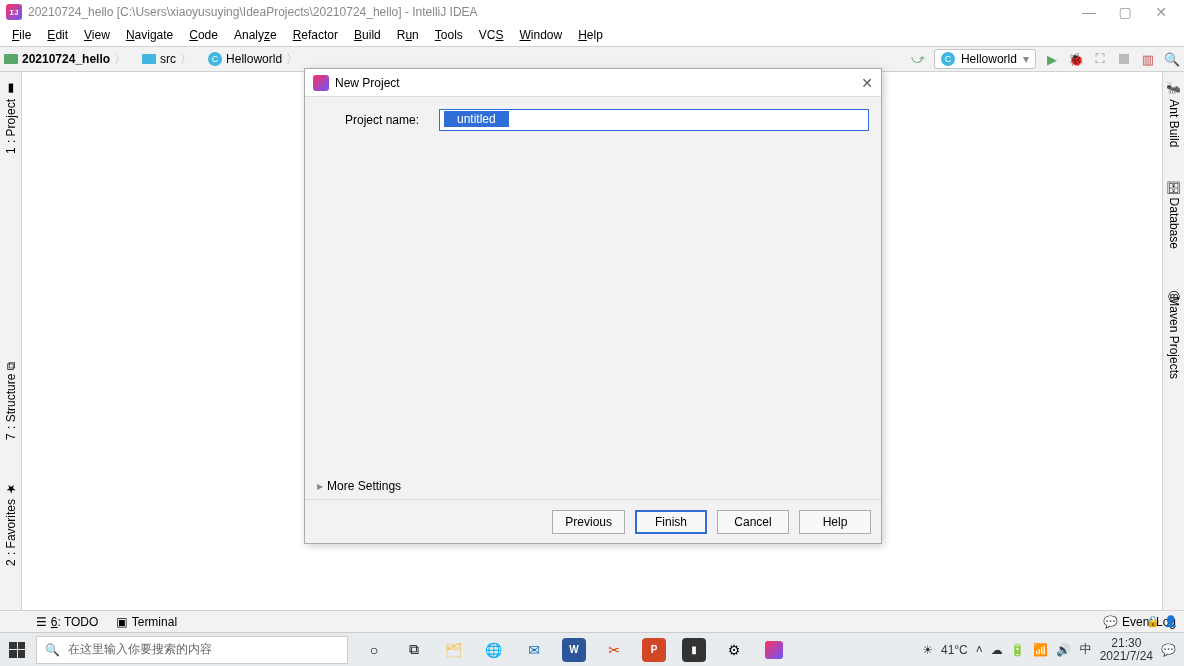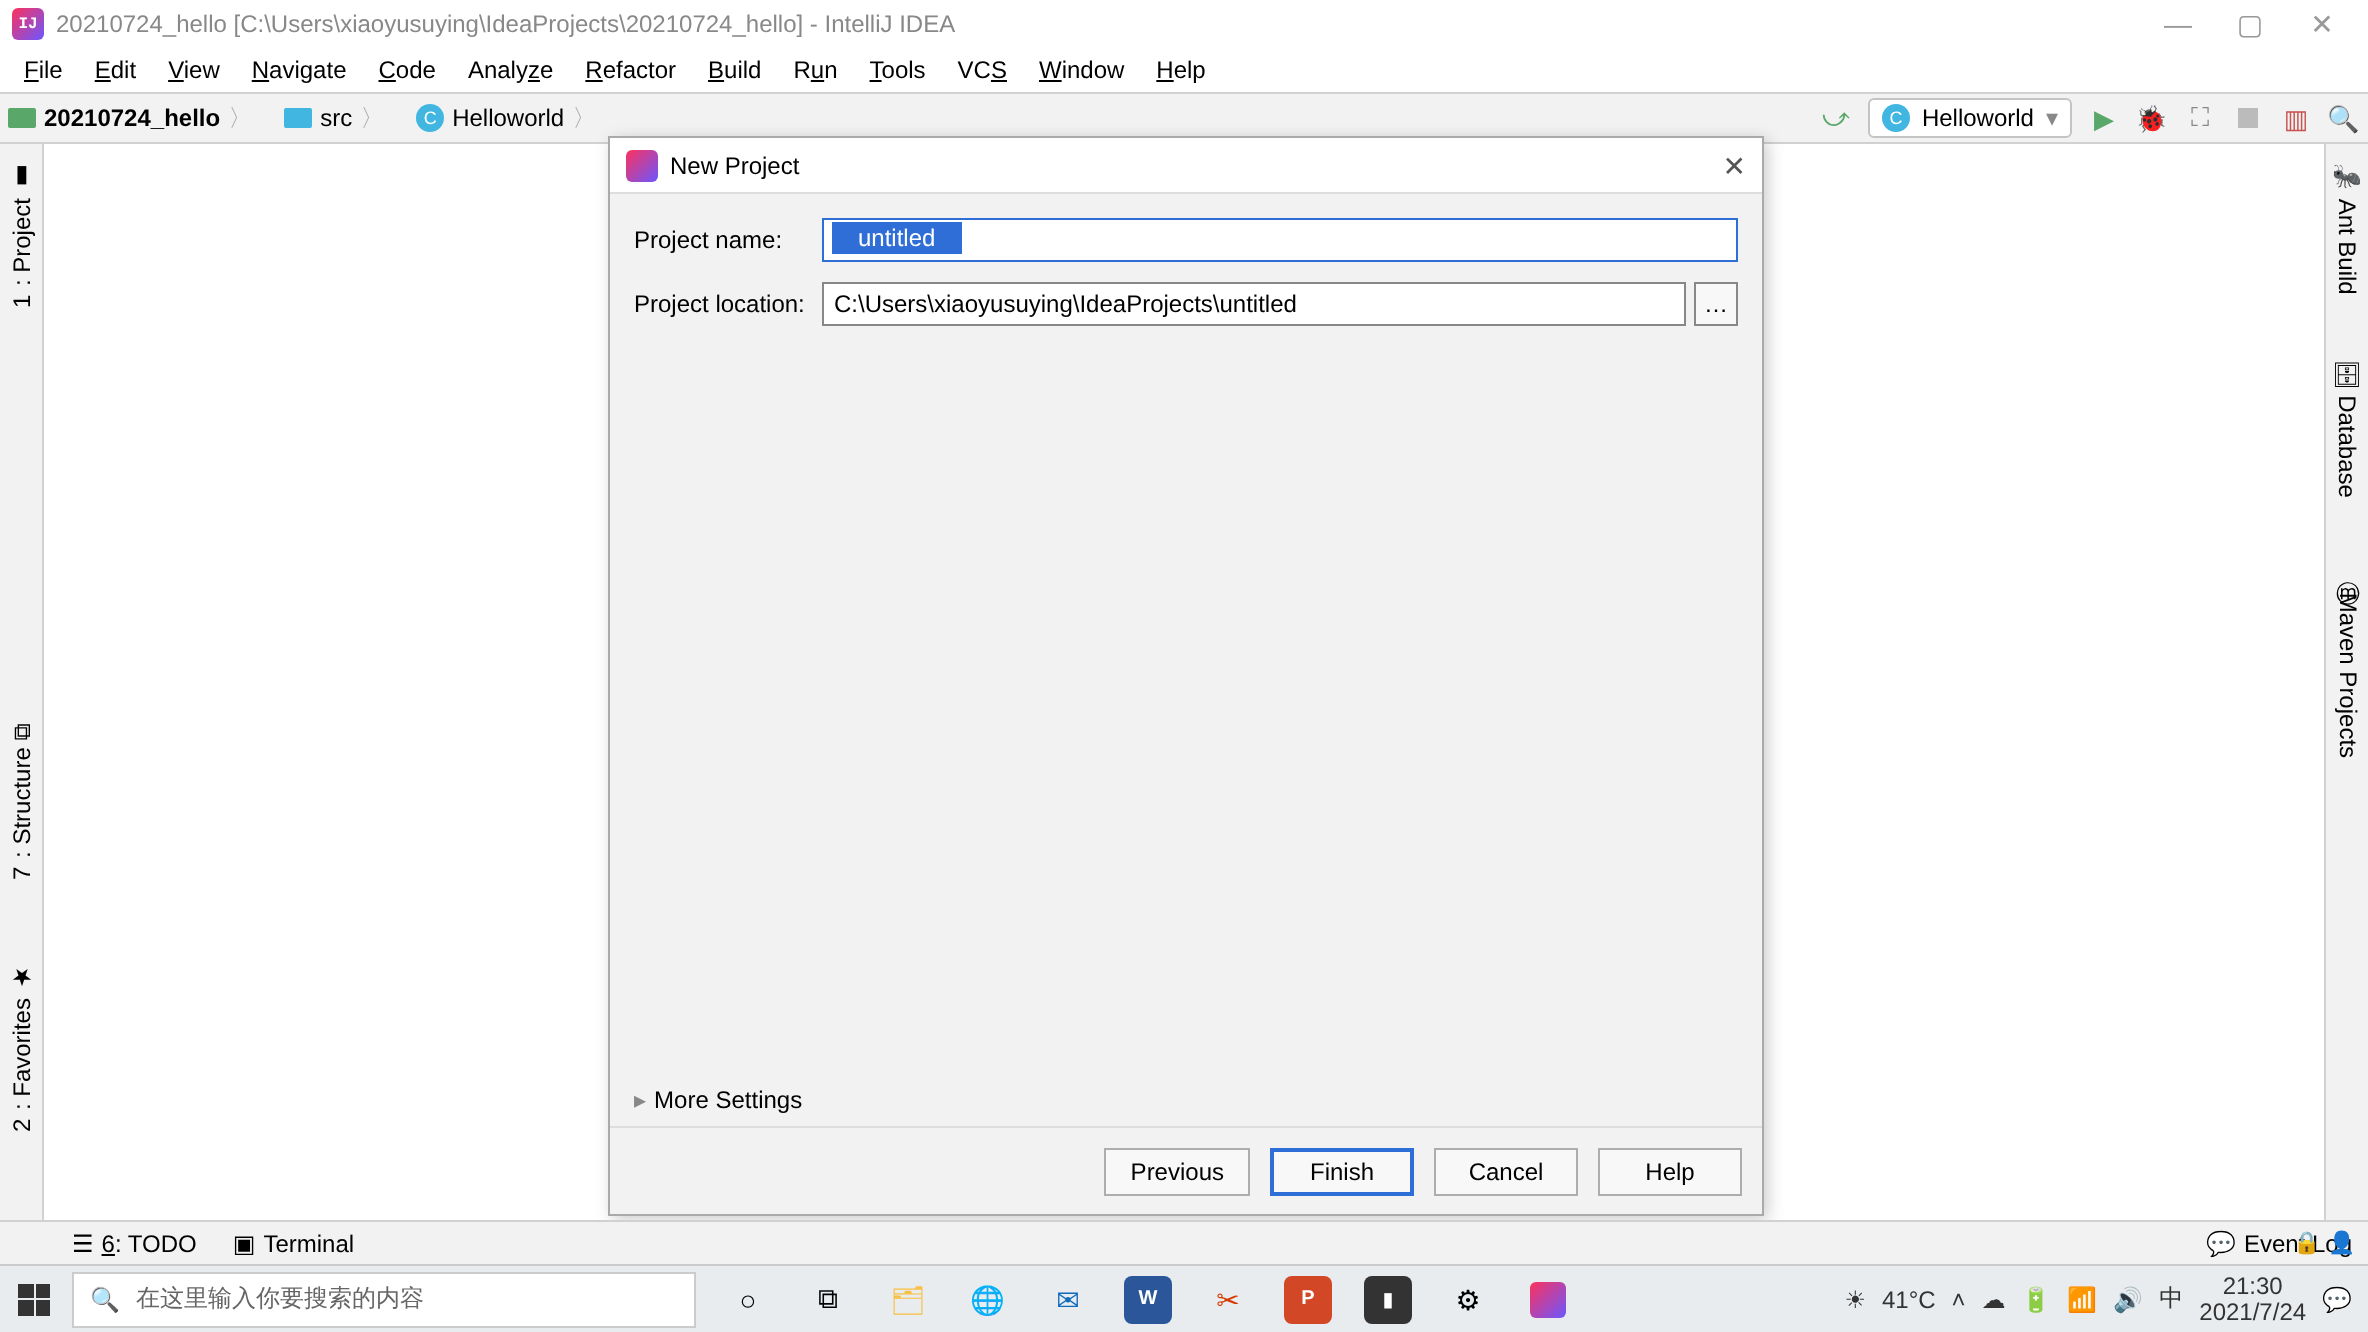--- a/index.html
+++ b/index.html
@@ -38,26 +38,26 @@
 
 .bottom-tools { position: absolute; bottom: 34px; left: 0; right: 0; height: 22px; background: #f2f2f2; border-top: 1px solid #d1d1d1; display: flex; align-items: center; padding: 0 8px; }
 .bottom-tools .bt-left { display: flex; gap: 18px; margin-left: 28px; }
 .bottom-tools .bt-item { display: flex; align-items: center; gap: 4px; cursor: pointer; }
 .bottom-tools .bt-right { margin-left: auto; display: flex; align-items: center; gap: 4px; cursor: pointer; }
 .bottom-tools .mnemonic { text-decoration: underline; }
 .status-corner { position:absolute; bottom:34px; left:0; width:22px; height:22px; background:#f2f2f2; border-top:1px solid #d1d1d1; border-right:1px solid #d1d1d1; display:flex; align-items:center; justify-content:center; }
 .status-icons { position: absolute; bottom: 38px; right: 6px; display: flex; gap: 4px; align-items: center; }
 
 
-.dialog { position: absolute; left: 304px; top: 68px; width: 578px; height: 540px; background: #f2f2f2; border: 1px solid #aaa; box-shadow: 2px 2px 8px rgba(0,0,0,0.2); display: flex; flex-direction: column; }
+.dialog { position: absolute; left: 304px; top: 68px; width: 578px; height: 476px; background: #f2f2f2; border: 1px solid #aaa; box-shadow: 2px 2px 8px rgba(0,0,0,0.2); display: flex; flex-direction: column; }
 .dialog-title { height: 28px; display: flex; align-items: center; padding: 0 8px; background: #fff; border-bottom: 1px solid #ddd; }
 .dialog-title .app-icon { width: 16px; height: 16px; background: linear-gradient(135deg,#fe315d,#6b57ff); border-radius: 3px; margin-right: 6px; }
 .dialog-close { margin-left: auto; cursor: pointer; font-size: 14px; color: #555; }
 .dialog-body { flex: 1; padding: 12px; }
-.form-row { display: flex; align-items: center; margin-bottom: 10px; }
+.form-row { display: flex; align-items: center; margin-bottom: 10px; margin-left: 28px; }
 .form-row label { width: 94px; }
 .form-row input { flex: 1; border: 1px solid #888; padding: 3px 5px; font-size: 12px; height: 22px; }
 .sel-text { background: #2f6ed7; color: #fff; padding: 1px 13px; }
 .browse-btn { width: 22px; height: 22px; border: 1px solid #888; background: #f8f8f8; margin-left: 4px; cursor: pointer; display: flex; align-items: center; justify-content: center; }
 .more-settings { position: absolute; bottom: 50px; left: 12px; display: flex; align-items: center; gap: 4px; cursor: pointer; }
 .dialog-buttons { height: 44px; border-top: 1px solid #ddd; display: flex; align-items: center; justify-content: flex-end; padding: 0 10px; gap: 10px; }
 .dlg-btn { min-width: 72px; height: 24px; border: 1px solid #adadad; background: #f8f8f8; cursor: pointer; padding: 0 12px; }
 .dlg-btn.primary { border: 2px solid #2f6ed7; }
 
 
@@ -159,25 +159,20 @@
     <span>New Project</span>
     <span class="dialog-close">✕</span>
   </div>
   <div class="dialog-body">
     <div class="form-row">
       <label>Project na<span class="mnemonic">m</span>e:</label>
       <div style="flex:1;border:1px solid #2f6ed7;height:22px;padding:2px 4px;background:#fff">
         <span class="sel-text">untitled</span>
       </div>
     </div>
-    <div class="form-row">
-      <label>Project <span class="mnemonic">l</span>ocation:</label>
-      <input value="C:\Users\xiaoyusuying\IdeaProjects\untitled" style="">
-      <div class="browse-btn">…</div>
-    </div>
   </div>
   <div class="more-settings">
     <span style="color:#888">▸</span>
     <span>Mor<span class="mnemonic">e</span> Settings</span>
   </div>
   <div class="dialog-buttons">
     <button class="dlg-btn"><span class="mnemonic">P</span>revious</button>
     <button class="dlg-btn primary"><span class="mnemonic">F</span>inish</button>
     <button class="dlg-btn">Cancel</button>
     <button class="dlg-btn">Help</button>

